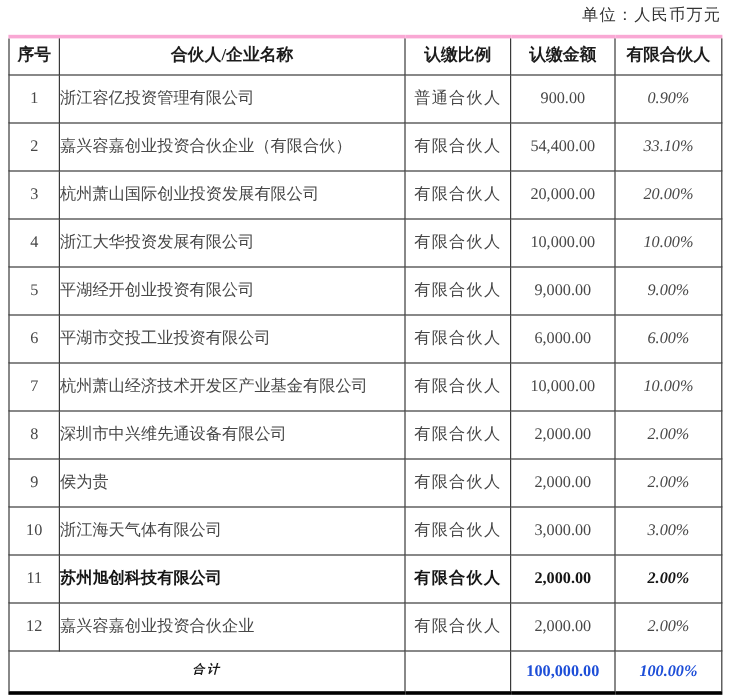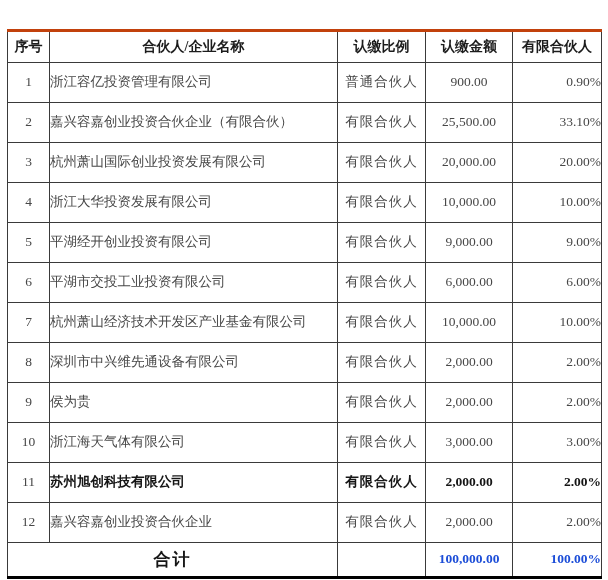--- a/index.html
+++ b/index.html
@@ -36,68 +36,70 @@
     font-size: 13.5px;
   }
   table.doc-table td, table.doc-table th {
     border: 1px solid #3a3a3a;
     padding: 0;
     background: #ffffff;
     vertical-align: middle;
     line-height: 1.25;
   }
   
-  table.doc-table tr:first-child th { border-top: 3px solid #c2410c; }
+  table.doc-table tr:first-child th { border-top: 3px solid #f9a8d4; }
   table.doc-table tr:last-child td { border-bottom: 3px solid #000000; }
 
   col.c-no    { width: 42px; }
   col.c-name  { width: 288px; }
   col.c-type  { width: 88px; }
   col.c-amt   { width: 87px; }
   col.c-ratio { width: 89px; }
 
   th {
     height: 30px;
     font-size: 14px;
     font-weight: bold;
     color: #1c1c1c;
     text-align: center;
   }
   tr.data-row td { height: 39px; }
   td.cell-no    { text-align: center; }
   td.cell-name  { text-align: left; padding-left: 10px; padding-right: 4px; }
   td.cell-type  { text-align: center; letter-spacing: 1px; }
   td.cell-amt   { text-align: center; padding-right: 11px; }
-  td.cell-ratio { text-align: right; }
+  td.cell-ratio { text-align: center; font-style: italic; }
 
   tr.bold-row td.cell-name,
   tr.bold-row td.cell-type,
   tr.bold-row td.cell-amt,
   tr.bold-row td.cell-ratio {
     font-weight: bold;
     color: #151515;
   }
   tr.total-row td { height: 33px; }
   tr.total-row td.cell-total-label {
     text-align: center;
     font-weight: bold;
     color: #151515;
-    font-size: 17px;
+    font-size: 10px;
     letter-spacing: 2px;
+    font-style: italic;
   }
   tr.total-row td.cell-amt,
   tr.total-row td.cell-ratio {
     font-weight: bold;
     color: #1d4ed8;
   }
 </style>
 </head>
 <body>
 
 <div class="page">
+  <div class="unit-line">单位：人民币万元</div>
 
   <table class="doc-table">
     <colgroup>
       <col class="c-no">
         <col class="c-name">
         <col class="c-type">
         <col class="c-amt">
         <col class="c-ratio">
     </colgroup>
     <tbody>
@@ -113,21 +115,21 @@
         <td class="cell-no">1</td>
         <td class="cell-name">浙江容亿投资管理有限公司</td>
         <td class="cell-type">普通合伙人</td>
         <td class="cell-amt">900.00</td>
         <td class="cell-ratio">0.90%</td>
       </tr>
       <tr class="data-row">
         <td class="cell-no">2</td>
         <td class="cell-name">嘉兴容嘉创业投资合伙企业（有限合伙）</td>
         <td class="cell-type">有限合伙人</td>
-        <td class="cell-amt">25,500.00</td>
+        <td class="cell-amt">54,400.00</td>
         <td class="cell-ratio">33.10%</td>
       </tr>
       <tr class="data-row">
         <td class="cell-no">3</td>
         <td class="cell-name">杭州萧山国际创业投资发展有限公司</td>
         <td class="cell-type">有限合伙人</td>
         <td class="cell-amt">20,000.00</td>
         <td class="cell-ratio">20.00%</td>
       </tr>
       <tr class="data-row">

